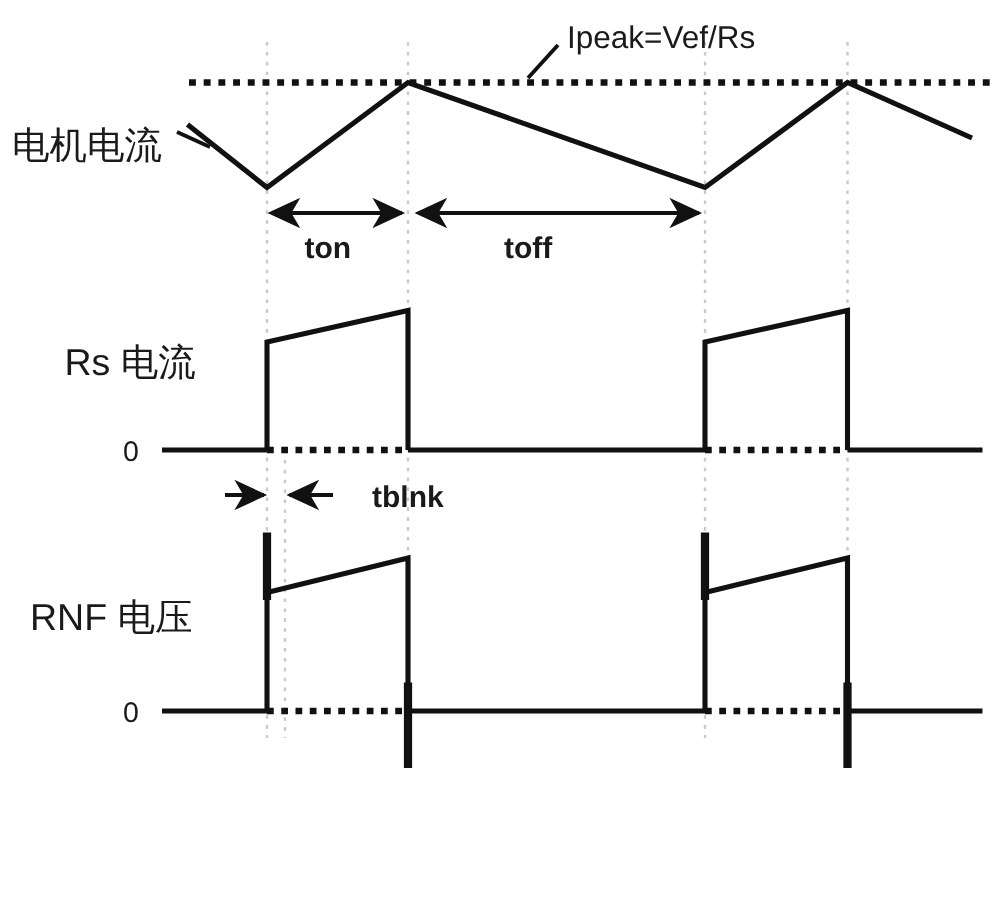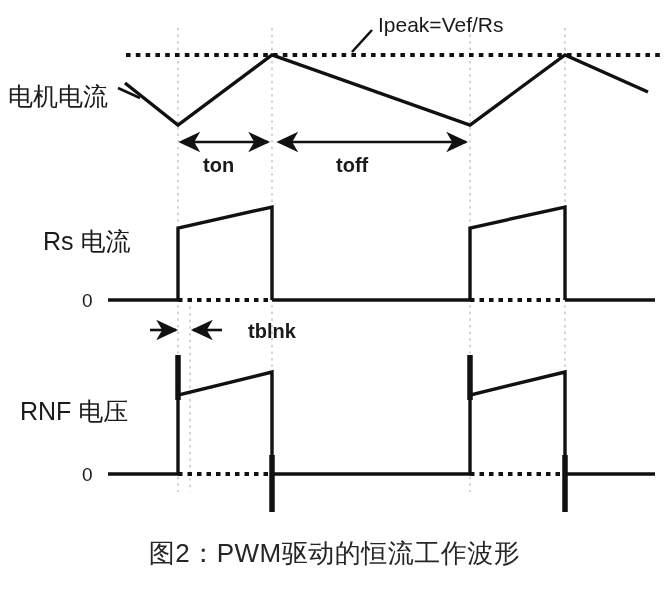--- a/index.html
+++ b/index.html
@@ -175,15 +175,14 @@
       <path class="spike-path" d="M 272 455 L 272 512"></path>
       <path class="spike-path" d="M 470 355 L 470 400"></path>
       <path class="spike-path" d="M 565 455 L 565 512"></path>
 
       <text class="svg-label label-cjk" x="20" y="420">RNF 电压</text>
       <text class="svg-label label-axis-zero" x="82" y="481">0</text>
     </g>
 
   </svg>
 
-  <div class="caption">图2：PWM驱动的恒流工作波形</div>
 
 </div>
 
 </body></html>

